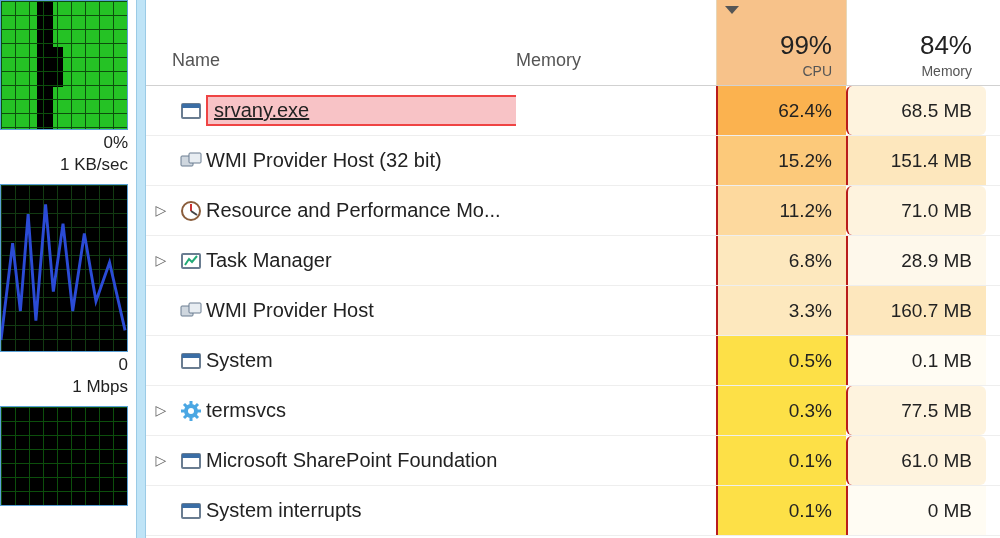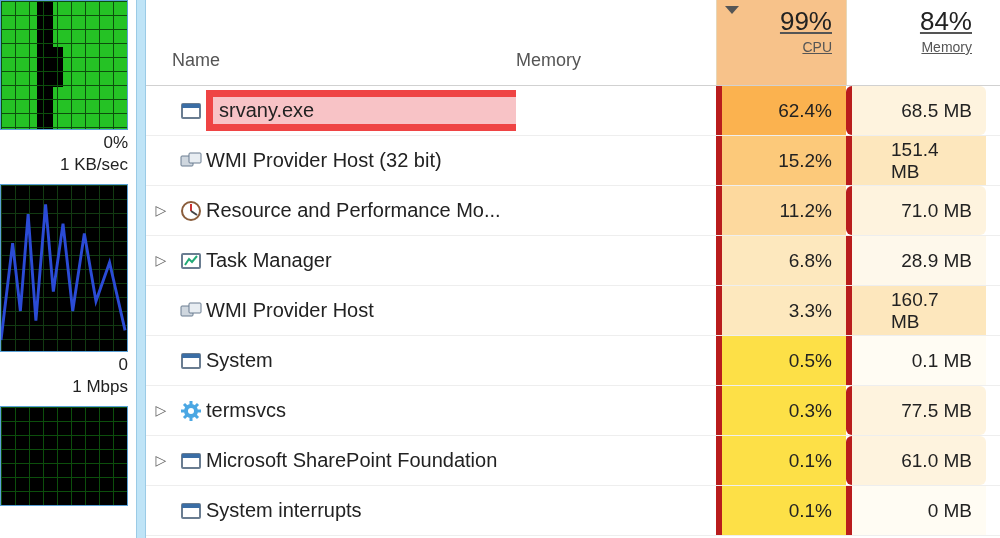--- a/index.html
+++ b/index.html
@@ -49,24 +49,23 @@
     display: flex;
     align-items: stretch;
     height: 86px;
     border-bottom: 1px solid #d1d1d1;
     font-size: 18px;
     color: #555;
   }
   .col-name { width: 370px; padding-left: 26px; display: flex; align-items: flex-end; padding-bottom: 14px; }
   .col-status { width: 200px; display: flex; align-items: flex-end; padding-bottom: 14px; }
   .col-cpu, .col-mem {
-    display: flex; flex-direction: column; justify-content: flex-start; align-items: flex-end;
-    padding: 6px 14px 12px 6px; position: relative;
+    display: flex; flex-direction: column; justify-content: flex-end; align-items: flex-end;
+    padding: 6px 14px 6px 6px; position: relative;
     border-left: 1px solid #e7d7b8;
-    text-decoration: underline;
   }
   .col-cpu { width: 130px; background: #f7c28a; }
   .col-mem { width: 140px; }
   .col-cpu .pct, .col-mem .pct { font-size: 26px; color: #222; }
   .col-cpu .lbl, .col-mem .lbl { font-size: 14px; color: #555; margin-top: 2px; }
   .sort-arrow {
     position: absolute; top: 6px; left: 8px;
     width: 0; height: 0;
     border-left: 7px solid transparent;
     border-right: 7px solid transparent;
@@ -78,39 +77,40 @@
     display: flex; align-items: center; height: 50px;
     border-bottom: 1px solid #eee;
   }
   .cell-expander { width: 30px; text-align: center; color: #666; font-size: 14px; }
   .cell-icon { width: 30px; display: flex; align-items: center; justify-content: center; }
   .cell-name { flex: 0 0 310px; font-size: 20px; white-space: nowrap; overflow: hidden; text-overflow: ellipsis; }
   .cell-status { flex: 0 0 200px; }
   .cell-cpu, .cell-mem {
     height: 100%; display: flex; align-items: center; justify-content: flex-end;
     padding-right: 14px; font-size: 19px;
-    border-left: 6px solid #b91c1c;
+    border-left: 2px solid #b91c1c;
     padding-left: 39px;
   }
   .cell-cpu { flex: 0 0 130px; }
   .cell-mem { flex: 0 0 140px; }
 
   
   .cpu-h5{background:#fbb24f;} .cpu-h4{background:#fcc97a;} .cpu-h3{background:#fdd99e;}
   .cpu-h2{background:#fde8be;} .cpu-h1{background:#fde047;text-align:right;}
   .mem-h5{background:#fde7bd;} .mem-h3{background:#fef3de;border-radius:6px;}
   .mem-h2{background:#fef8eb;} .mem-h1{background:#fffcf3;}
 
   
   .name-highlight {
     background: #f8c3c6;
-    border: 7px solid #ef4444;
+    border: 2px solid #ef4444;
     padding: 2px 6px;
     display: inline-block;
     width: 480px;
+    text-decoration: underline;
   }
 
   
   svg.icon { width: 22px; height: 22px; }
   .expander-glyph { display: inline-block; transform: translateY(-1px); }
 </style>
 </head>
 <body>
 
 <svg width="0" height="0" style="position:absolute">

